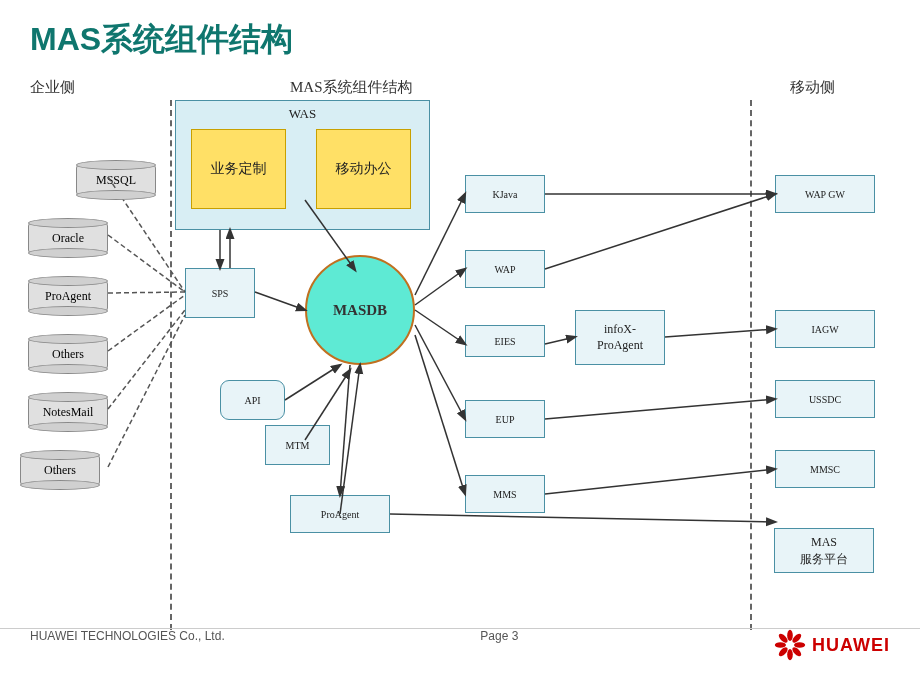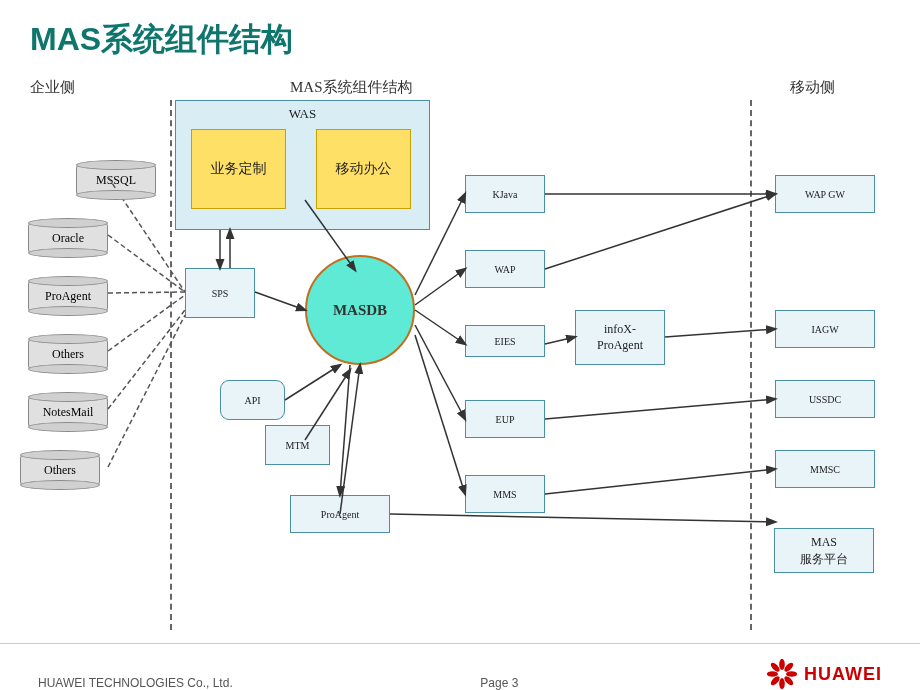--- a/index.html
+++ b/index.html
@@ -101,26 +101,26 @@
       margin-bottom: -6px;
       z-index: 1;
     }
 
     
     .footer {
       position: absolute;
       bottom: 0;
       left: 0;
       right: 0;
-      height: 47px;
+      height: 62px;
       border-top: 1px solid #ccc;
       display: flex;
-      align-items: flex-end;
+      align-items: flex-start;
       justify-content: space-between;
-      padding: 0 38px;
+      padding: 0 30px;
       font-size: 12px;
       color: #555;
     }
 
     .huawei-logo {
       display: flex;
       align-items: center;
       gap: 6px;
     }
 

